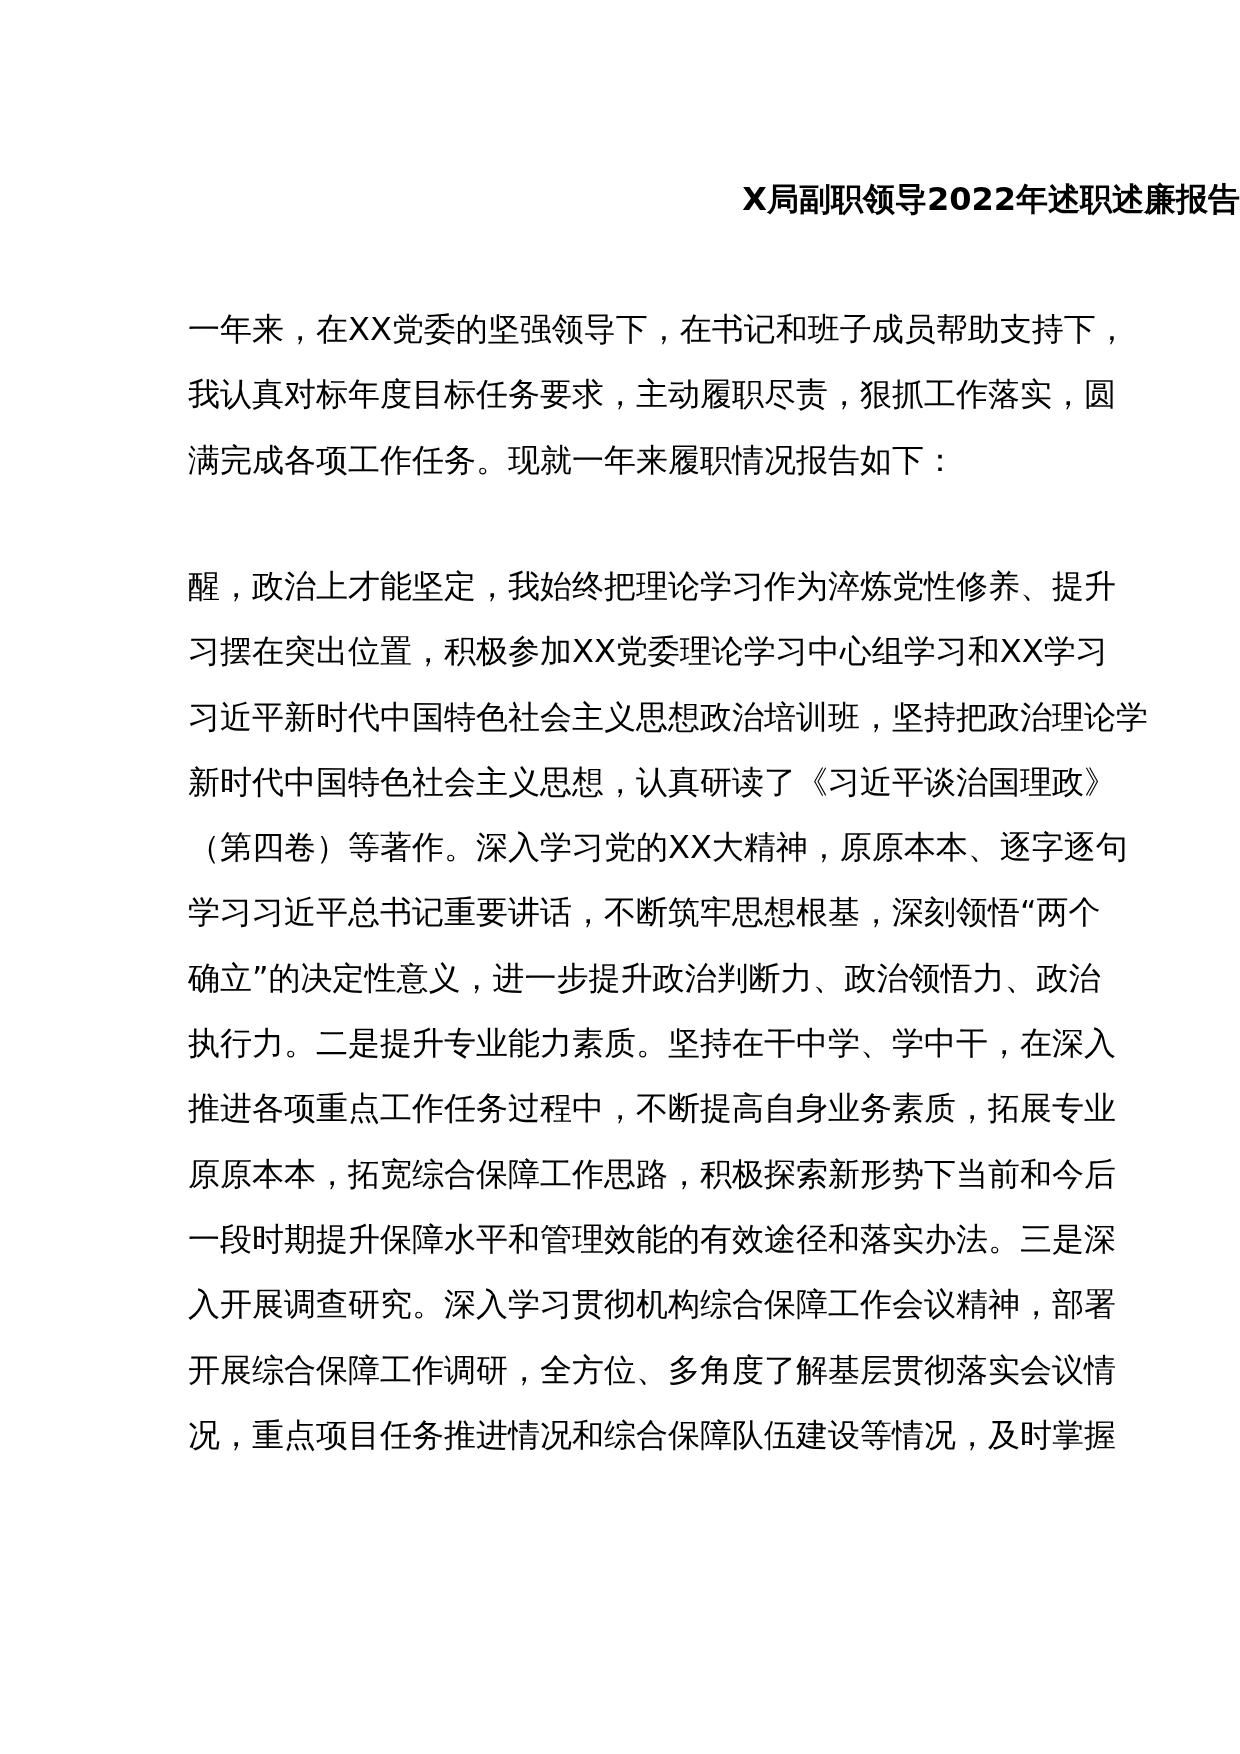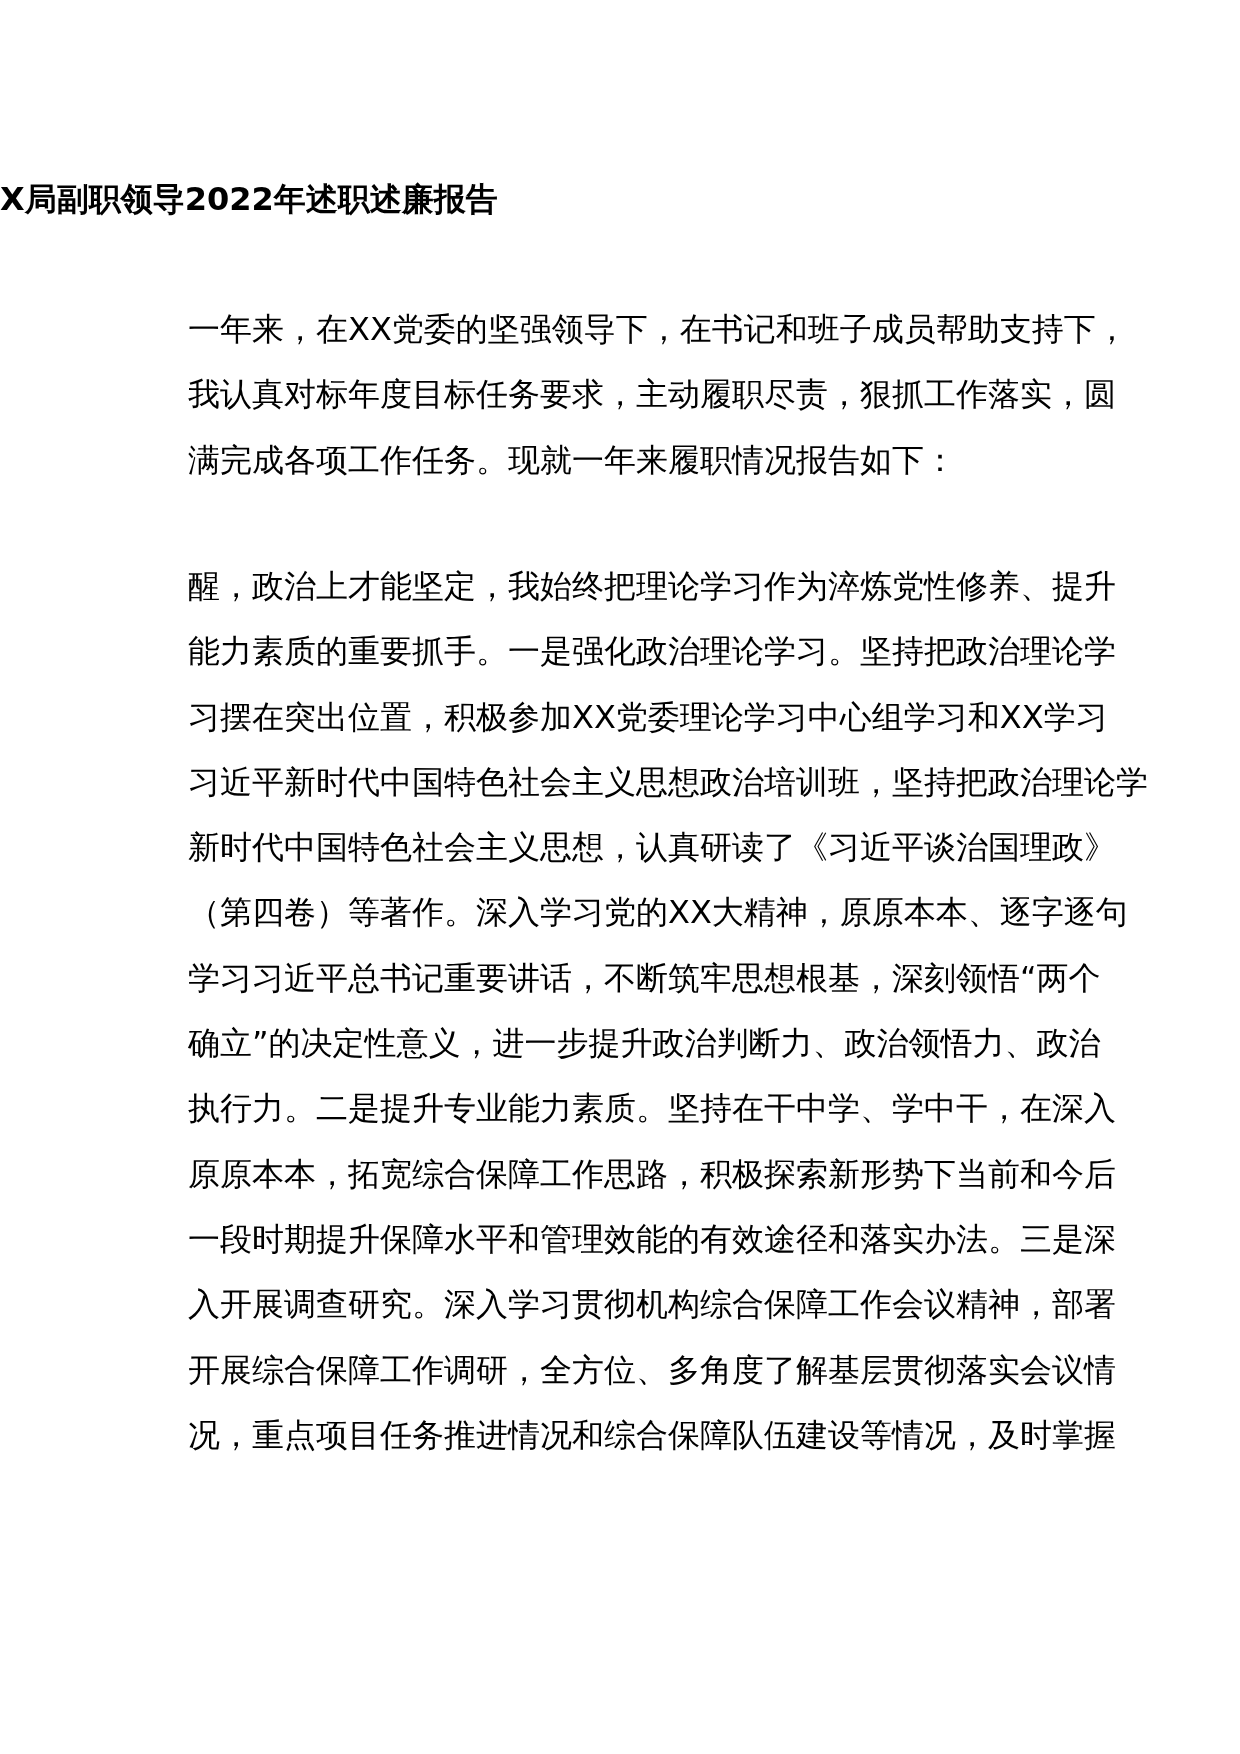--- a/index.html
+++ b/index.html
@@ -21,21 +21,21 @@
       top: 0;
       width: 1240px;
       height: 1754px;
       background: #ffffff;
     }
     .doc-title {
       position: absolute;
       left: 0;
       top: 176px;
       width: 1240px;
-      text-align: left;
+      text-align: right;
       font-size: 32px;
       font-weight: bold;
       line-height: 46px;
       margin: 0;
       letter-spacing: 0;
     }
     .body-block {
       position: absolute;
       left: 188px;
       width: 866px;
@@ -64,28 +64,28 @@
   <h1 class="doc-title">X局副职领导2022年述职述廉报告</h1>
 
   <div class="body-block" id="intro">
     <span class="line">一年来，在XX党委的坚强领导下，在书记和班子成员帮助支持下，</span>
     <span class="line">我认真对标年度目标任务要求，主动履职尽责，狠抓工作落实，圆</span>
     <span class="line last">满完成各项工作任务。现就一年来履职情况报告如下：</span>
   </div>
 
   <div class="body-block" id="section-1">
     <span class="line">醒，政治上才能坚定，我始终把理论学习作为淬炼党性修养、提升</span>
-    <span class="line">能力素质的重要抓手。一是强化政治理论学习。坚持把政治理论学</span>
     <span class="line">习摆在突出位置，积极参加XX党委理论学习中心组学习和XX学习</span>
     <span class="line">习近平新时代中国特色社会主义思想政治培训班，坚持把政治理论学</span>
     <span class="line">新时代中国特色社会主义思想，认真研读了《习近平谈治国理政》</span>
     <span class="line">（第四卷）等著作。深入学习党的XX大精神，原原本本、逐字逐句</span>
     <span class="line">学习习近平总书记重要讲话，不断筑牢思想根基，深刻领悟“两个</span>
     <span class="line">确立”的决定性意义，进一步提升政治判断力、政治领悟力、政治</span>
     <span class="line">执行力。二是提升专业能力素质。坚持在干中学、学中干，在深入</span>
+    <span class="line">推进各项重点工作任务过程中，不断提高自身业务素质，拓展专业</span>
     <span class="line">原原本本，拓宽综合保障工作思路，积极探索新形势下当前和今后</span>
     <span class="line">一段时期提升保障水平和管理效能的有效途径和落实办法。三是深</span>
     <span class="line">入开展调查研究。深入学习贯彻机构综合保障工作会议精神，部署</span>
     <span class="line">开展综合保障工作调研，全方位、多角度了解基层贯彻落实会议情</span>
     <span class="line">况，重点项目任务推进情况和综合保障队伍建设等情况，及时掌握</span>
   </div>
 
 </div>
 
 </body></html>

